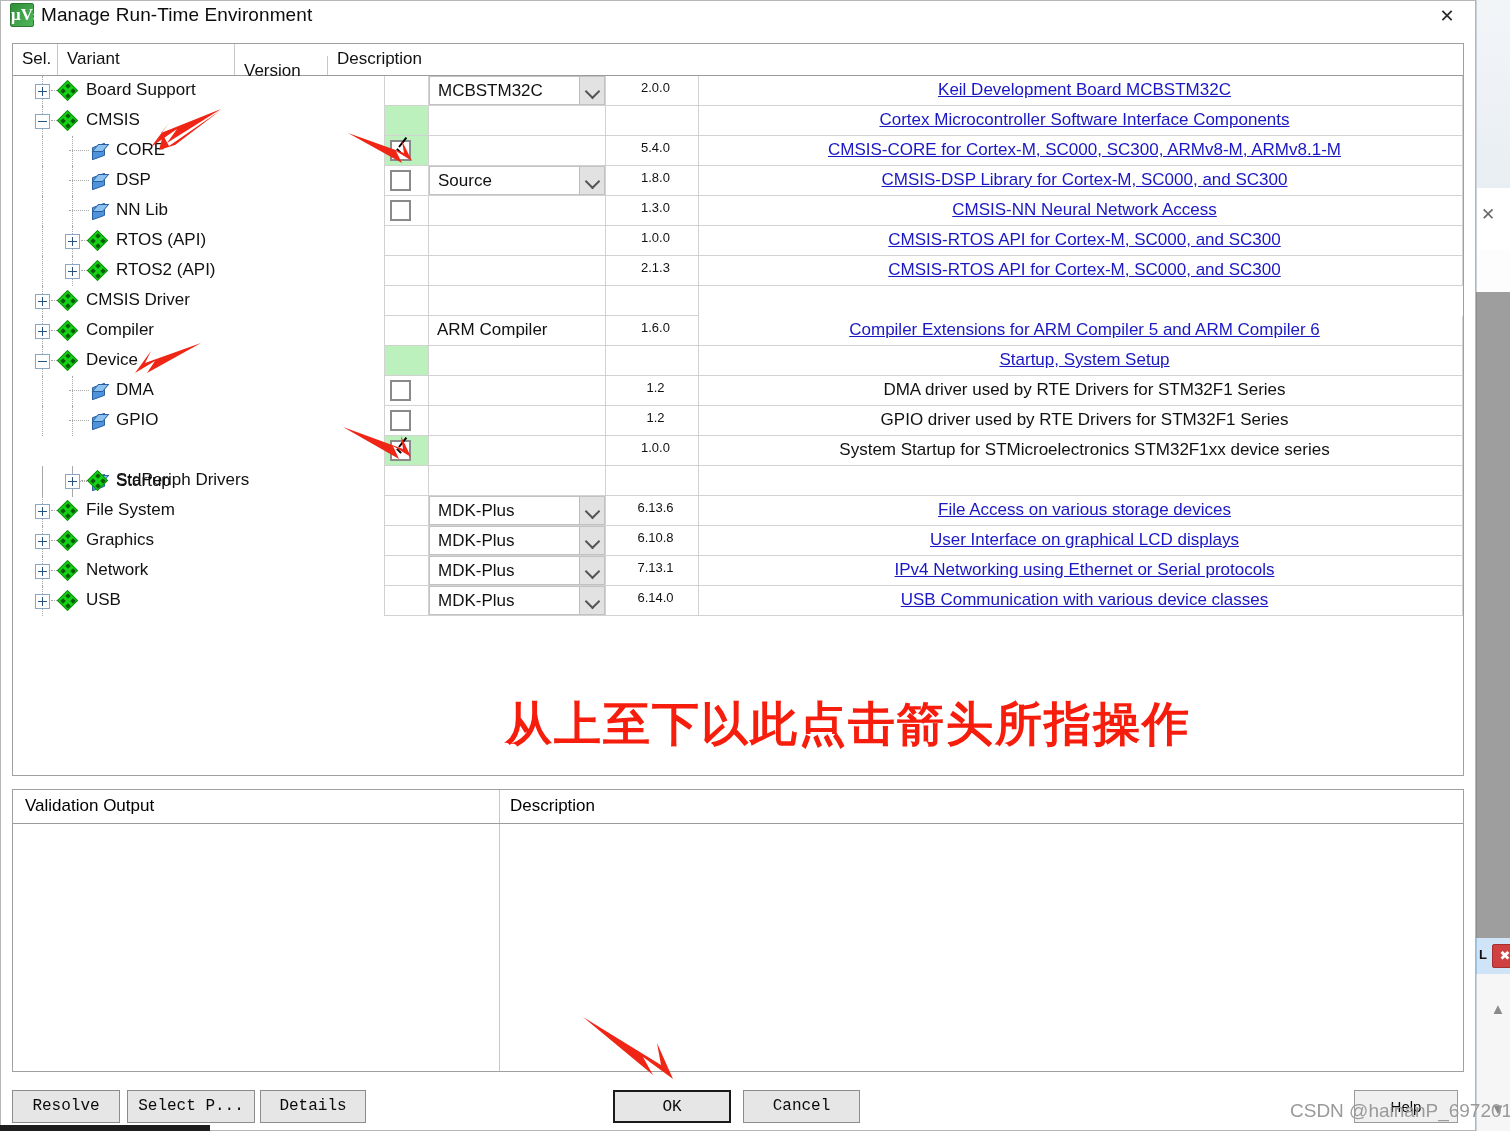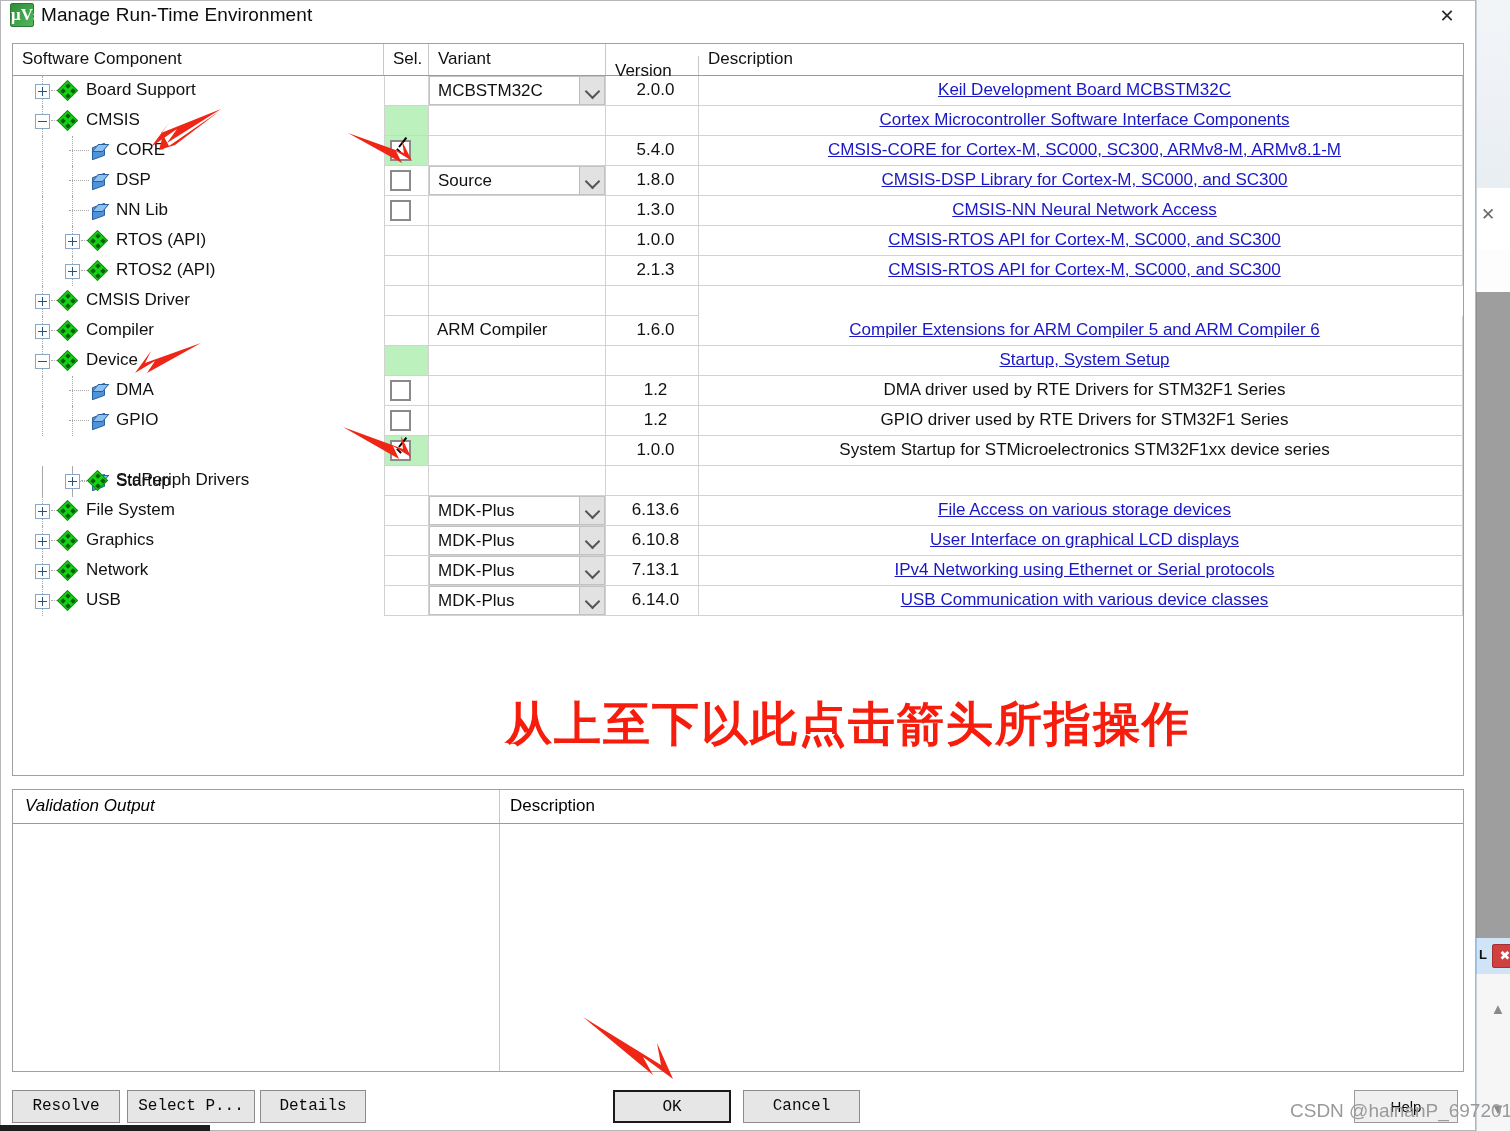--- a/index.html
+++ b/index.html
@@ -52,21 +52,21 @@
   #grid-body{position:relative;text-align:center;}
   .row{display:flex;height:30px;box-sizing:border-box;}
   .row.hl .cname{background:#f1f1f1;margin-top:31px;}
 
   .cname{width:371px;position:relative;box-sizing:border-box;white-space:nowrap;}
   .csel{width:45px;box-sizing:border-box;border-right:1px solid #d2d2d2;border-bottom:1px solid #d2d2d2;
         border-left:1px solid #d2d2d2;position:relative;}
   .cvar{width:177px;box-sizing:border-box;border-right:1px solid #d2d2d2;border-bottom:1px solid #d2d2d2;
         position:relative;}
   .cver{width:93px;box-sizing:border-box;border-right:1px solid #d2d2d2;border-bottom:1px solid #d2d2d2;
-        padding:4px 0 0 7px;font-size:17px;color:#111;}
+        padding:4px 0 0 7px;font-size:13px;color:#111;}
   .cdesc{flex:1;box-sizing:border-box;border-right:1px solid #d2d2d2;border-bottom:1px solid #d2d2d2;
          padding:4px 0 0 8px;font-size:17px;color:#111;white-space:nowrap;overflow:hidden;}
   .cdesc a{color:#1a17c4;text-decoration:underline;cursor:pointer;}
 
   
   .sel-green{background:#bcf0bc;}
   .chk{position:absolute;left:5px;top:4px;width:21px;height:21px;background:#fff;
        border:2px solid #8a8a8a;box-sizing:border-box;}
   .chk.checked::after{content:"";position:absolute;left:4px;top:8px;width:6px;height:2px;background:#000;
        transform:rotate(45deg);}
@@ -105,21 +105,21 @@
 
   
   #note-cn{position:absolute;left:504px;top:692px;z-index:6;font-size:47px;color:#f61d0c;
            font-family:"DejaVu Sans","Liberation Sans",sans-serif;font-weight:bold;letter-spacing:2px;
            white-space:nowrap;}
 
   
   #panel-validation{position:absolute;left:11px;top:788px;width:1452px;height:283px;
                     border:1px solid #a0a0a0;box-sizing:border-box;background:#fff;}
   #vhead{display:flex;height:34px;border-bottom:1px solid #9b9b9b;box-sizing:border-box;}
-  #vhead .vh1{width:487px;box-sizing:border-box;padding:6px 0 0 12px;font-size:17px;border-right:1px solid #c8c8c8;font-style:italic;}
+  #vhead .vh1{width:487px;box-sizing:border-box;padding:6px 0 0 12px;font-size:17px;border-right:1px solid #c8c8c8;}
   #vhead .vh2{flex:1;box-sizing:border-box;padding:6px 0 0 10px;font-size:17px;}
   #vbody{display:flex;height:247px;}
   #vbody .vb1{width:487px;border-right:1px solid #c8c8c8;box-sizing:border-box;}
   #vbody .vb2{flex:1;}
 
   
   #footer{position:absolute;left:0;top:1083px;width:1476px;height:48px;}
   .btn{position:absolute;top:6px;height:33px;background:#e6e6e6;border:1px solid #8c8c8c;
        box-sizing:border-box;text-align:center;font-family:"Liberation Mono","DejaVu Sans Mono",monospace;
        font-size:16px;color:#0a0a0a;line-height:31px;cursor:default;}
@@ -161,21 +161,20 @@
   <div id="titlebar">
     <div id="app-icon">
       <span>μVs</span>
     </div>
     <div id="title-text">Manage Run-Time Environment</div>
     <div id="btn-close">✕</div>
   </div>
 
   <div id="panel-components">
     <div id="grid-head">
-      <div class="hcell col-name sep">Software Component</div>
       <div class="hcell col-sel sep">Sel.</div>
       <div class="hcell col-var sep">Variant</div>
       <div class="hcell col-ver sep">Version</div>
       <div class="hcell col-desc">Description</div>
     </div>
     <div id="grid-body">
         <div class="row">
           <div class="cname">
             <div class="vline" style="left: 29px; top: 0px; height: 30px;"></div>
             <div class="toggle" style="left: 22px;">

